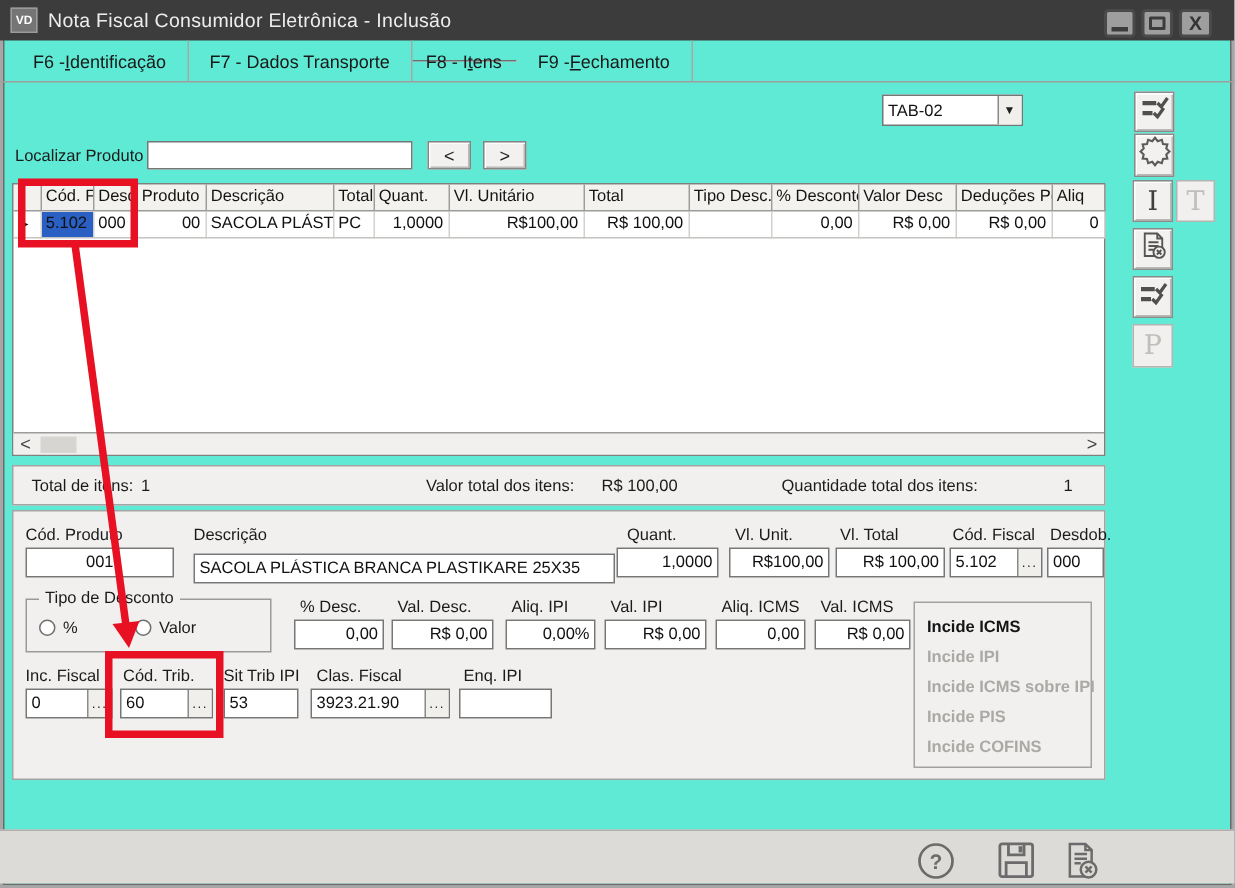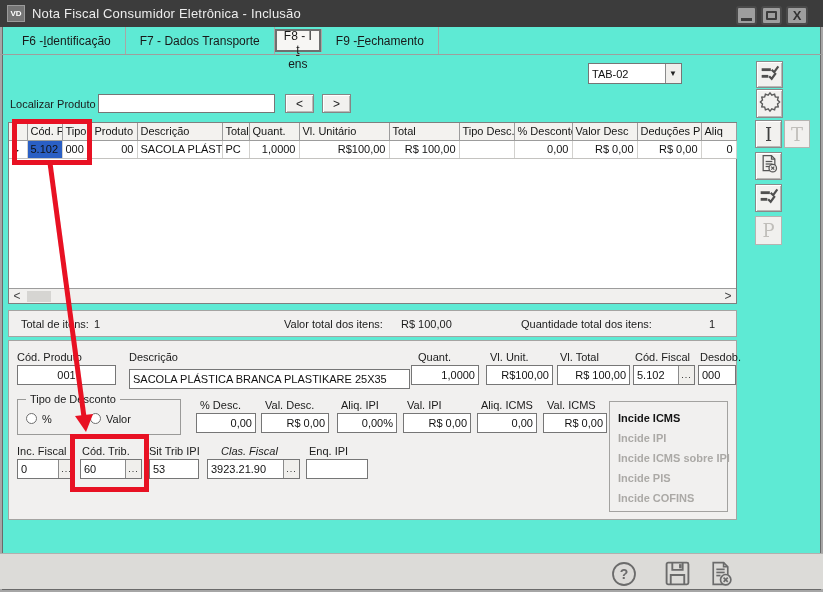--- a/index.html
+++ b/index.html
@@ -18,21 +18,21 @@
   .winbtn { position:absolute; top:6px; width:21px; height:19px; background:#9e9e9e; border:2px solid #4a4a4a;
             border-radius:3px; display:flex; align-items:center; justify-content:center; cursor:default; }
   .winbtn .bar { width:11px; height:3px; background:#3c3c3c; margin-top:8px; }
   .winbtn .box { width:11px; height:9px; border:2px solid #3c3c3c; border-radius:1px; }
   .winbtn .x { color:#343434; font-weight:bold; font-size:13px; line-height:1; }
   
   .tabbar { position:absolute; left:0; top:27px; width:823px; height:28px; display:flex; align-items:stretch;
             padding-left:8px; border-bottom:1px solid #9f9e9c; }
   .tab { display:flex; align-items:center; padding:0 14px; font-size:12px; color:#191919;
          border-right:1px solid #a8a7a4; white-space:nowrap; cursor:default; }
-  .tab.active { box-shadow: inset 0 0 0 2px #6f6f6f; background:#f7f6f4; margin:2px 0; padding:0 9px;flex-direction:column; }
+  .tab.active { box-shadow: inset 0 0 0 2px #6f6f6f; background:#f7f6f4; margin:13px 0; padding:0 9px; }
   .tab u { text-decoration:underline; }
   
   .lbl { position:absolute; font-size:11px; color:#1b1b1b; white-space:nowrap; }
   .field { position:absolute; background:#fff; border:1px solid #767676; display:flex; align-items:center; }
   .field input { flex:1; min-width:0; border:0; outline:0; background:transparent; font-family:"Liberation Sans",sans-serif;
                  font-size:11px; color:#111; padding:0 3px; height:100%; }
   .field input.center { text-align:center; }
   .field input.right { text-align:right; }
   .dots { width:16px; height:100%; background:#f0efec; border-left:1px solid #8b8b8b; font-size:9px; line-height:8px;
           color:#222; display:flex; align-items:center; justify-content:center; letter-spacing:1px; cursor:default; }
@@ -193,21 +193,21 @@
           <col style="width:55px">
           <col style="width:58px">
           <col style="width:65px">
         <col style="width:64px">
           <col style="width:35px">
       </colgroup>
       <tbody>
           <tr>
         <th></th>
         <th>Cód. F</th>
-        <th>Tipo</th>
+        <th>Desd</th>
         <th>Produto</th>
         <th>Descrição</th>
         <th>Total</th>
         <th>Quant.</th>
         <th>Vl. Unitário</th>
         <th>Total</th>
         <th>Tipo Desc.</th>
         <th>% Desconto</th>
         <th>Valor Desc</th>
         <th>Deduções Pe</th>
@@ -328,21 +328,21 @@
       </div>
     <span class="lbl" style="left:73px; top:104px;">Cód. Trib.</span>
     <div class="field" style="left:71px; top:118px; width:62px; height:20px;">
         <input readonly="" value="60" style="">
         <span class="dots">...</span>
       </div>
     <span class="lbl" style="left:140px; top:104px;">Sit Trib IPI</span>
     <div class="field" style="left:140px; top:118px; width:50px; height:20px;">
         <input readonly="" value="53" style="">
       </div>
-    <span class="lbl" style="left:212px; top:104px;font-style:italic;">Clas. Fiscal</span>
+    <span class="lbl" style="left:202px; top:104px;">Clas. Fiscal</span>
     <div class="field" style="left:198px; top:118px; width:93px; height:20px;">
         <input readonly="" value="3923.21.90" style="">
         <span class="dots">...</span>
       </div>
     <span class="lbl" style="left:300px; top:104px;">Enq. IPI</span>
     <div class="field" style="left:297px; top:118px; width:62px; height:20px;">
         <input readonly="" value="" style="">
       </div>
   </div>
 

